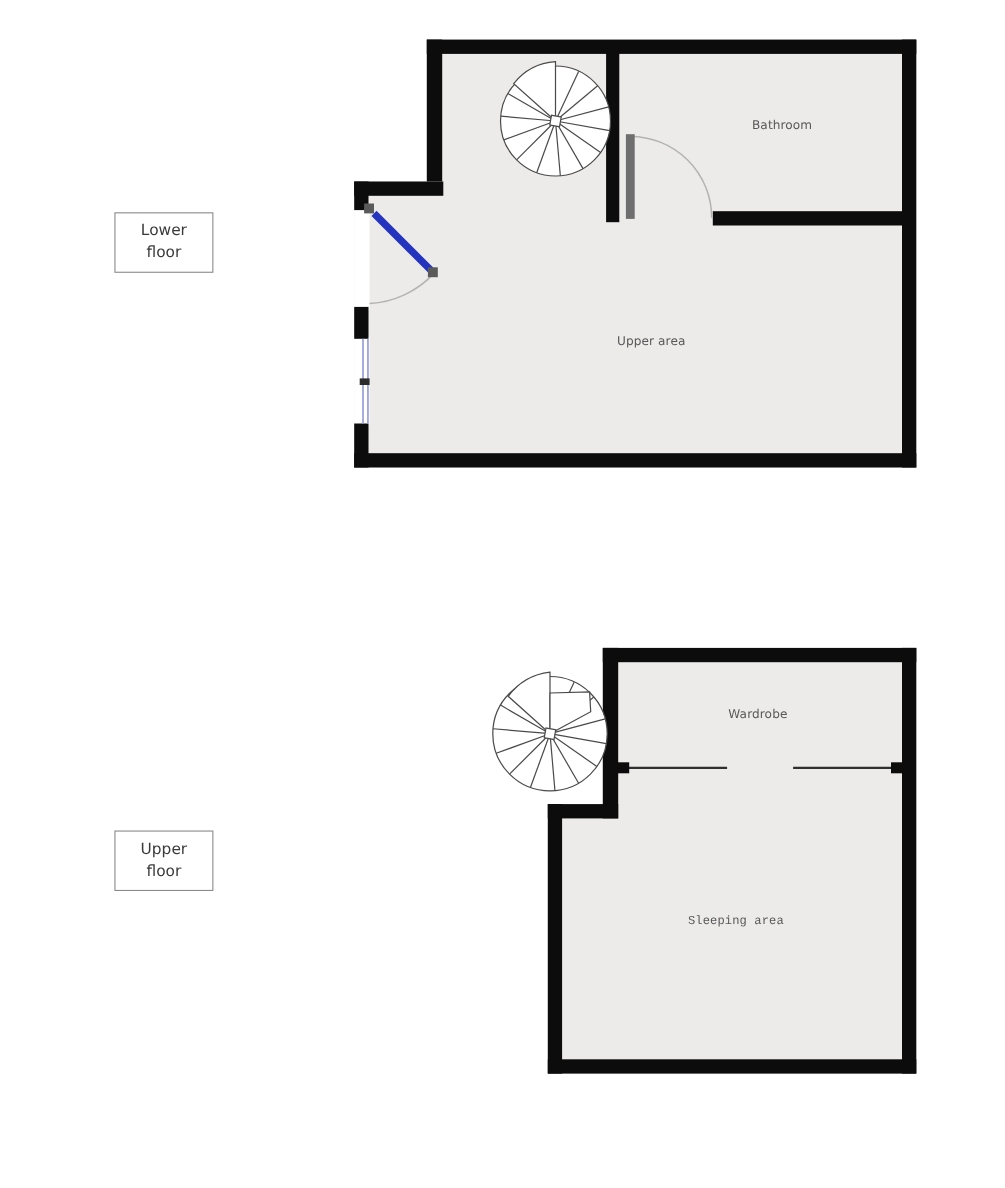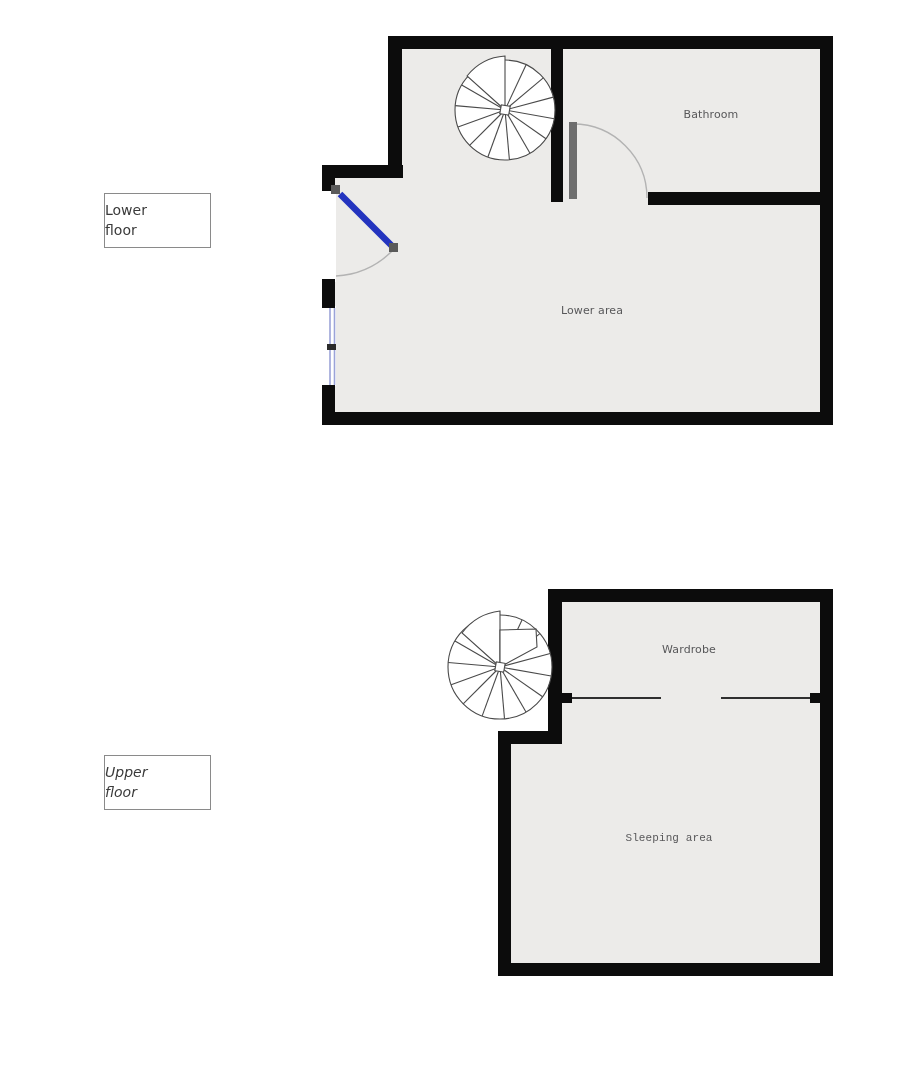--- a/index.html
+++ b/index.html
@@ -20,26 +20,26 @@
   .door-leaf { stroke: var(--door-leaf); stroke-width: 6.5; }
   .hinge { fill: var(--door-hinge); }
   .bathroom-door { fill: var(--bathroom-door); }
   .arc { fill: none; stroke: var(--swing-arc); stroke-width: 1.4; }
   .divider-line { stroke: var(--divider); stroke-width: 2; }
   .stair-shape { fill: #ffffff; stroke: var(--stair-stroke); stroke-width: 1.1; }
   .stair-line { stroke: var(--stair-stroke); stroke-width: 1.1; }
 
   .legend-box {
     position: absolute;
-    width: 107px; height: 55px;
+    width: 90px; height: 55px;
     box-sizing: border-box;
     background: #ffffff;
     border: 1px solid var(--legend-border);
     display: flex; flex-direction: column;
-    align-items: flex-start; justify-content: center;
+    align-items: center; justify-content: center;
     font-size: 14px; line-height: 1.4;
     color: var(--legend-text);
   }
   .room-label {
     position: absolute;
     transform: translate(-50%, -50%);
     font-size: 11px;
     letter-spacing: 0.1px;
     color: var(--room-text);
     white-space: nowrap;
@@ -135,22 +135,22 @@
           <path d="M 500 667 L 500 630 L 536 629 L 537 647 Z" class="stair-shape"></path>
           <rect x="495.5" y="662.5" width="9" height="9" class="stair-shape" transform="rotate(10 500 667)"></rect>
         </g>
     </g>
   </svg>
 
   <div class="legend-box" style="left:104px; top:193px;">
     <span>Lower</span>
     <span>floor</span>
   </div>
-  <div class="legend-box" style="left:104px; top:755px;font-style:italic;">
+  <div class="legend-box" style="left:104px; top:755px;">
     <span>Upper</span>
     <span>floor</span>
   </div>
 
   <div class="room-label" style="left:711px; top:114px;">Bathroom</div>
-  <div class="room-label" style="left:592px; top:310px;">Lower area</div>
+  <div class="room-label" style="left:592px; top:310px;">Upper area</div>
   <div class="room-label" style="left:689px; top:649px;">Wardrobe</div>
   <div class="room-label" style="left:669px; top:838px;font-family:Liberation Mono, monospace;">Sleeping area</div>
 </div>
 
 </body></html>

